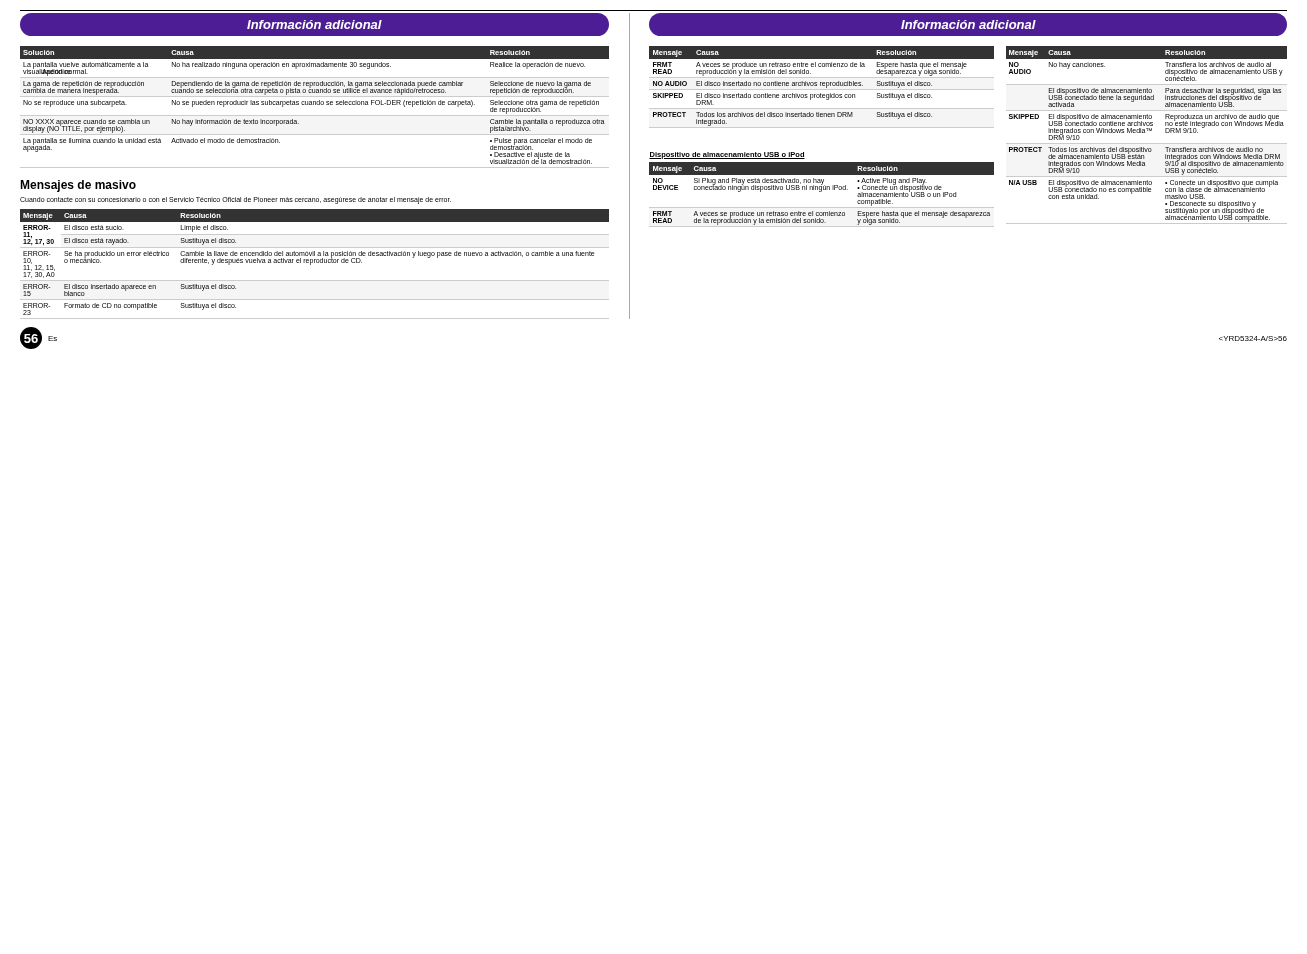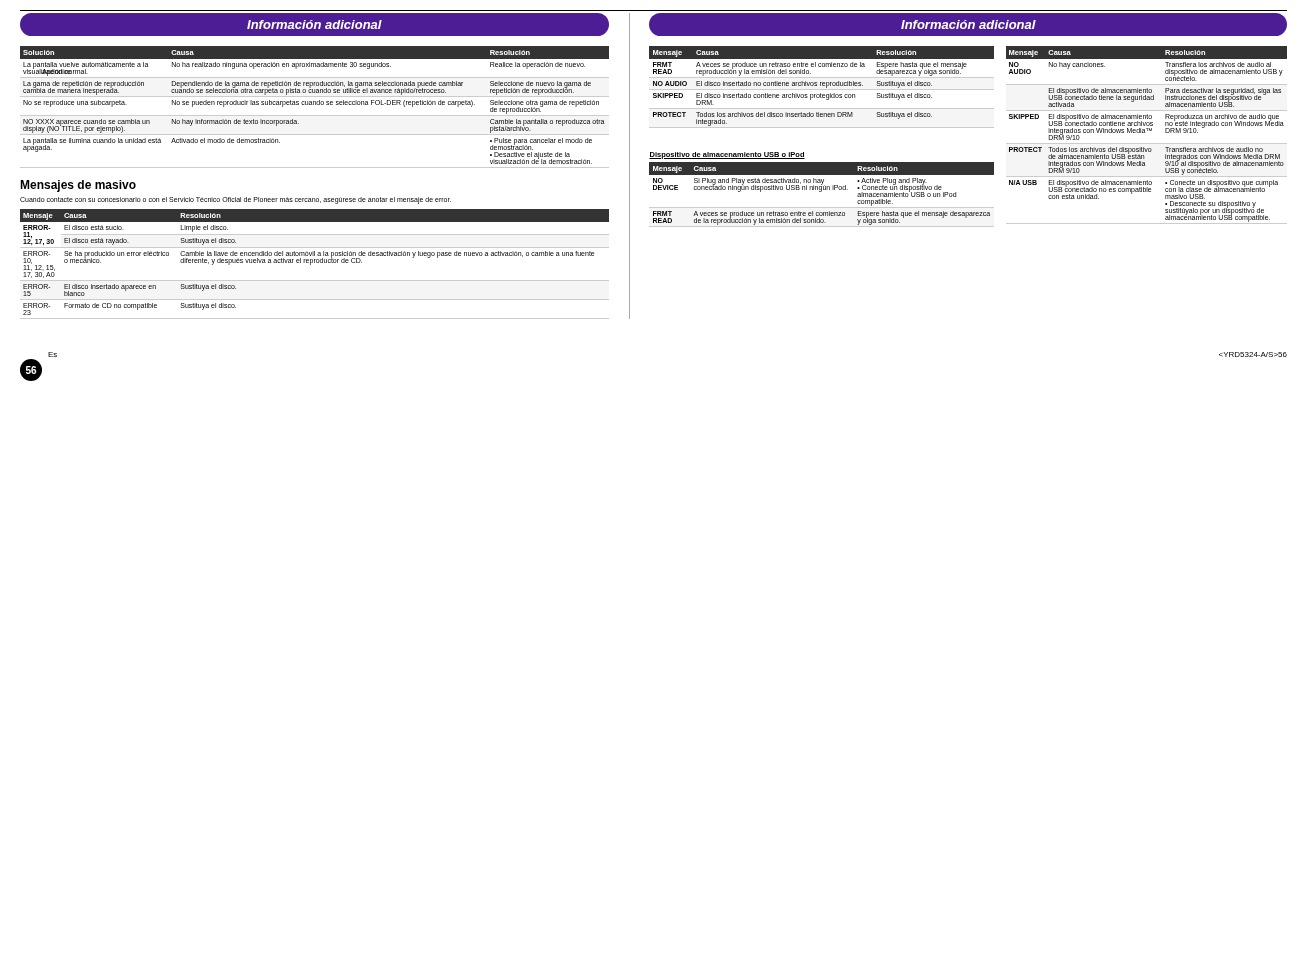--- a/index.html
+++ b/index.html
@@ -101,23 +101,22 @@
     }
     .page-number-badge {
       background: #000;
       color: #fff;
       border-radius: 50%;
       width: 22px;
       height: 22px;
       display: flex;
       align-items: center;
       justify-content: center;
-      font-size: 10px;
-      font-weight: bold;
-      margin-top: 32px;
+      font-size: 13px;
+      font-weight: bold;
     }
     .main-content {
       position: relative;
     }
     .divider-v {
       width: 1px;
       background: #aaa;
       margin: 0 4px;
     }
   </style>

